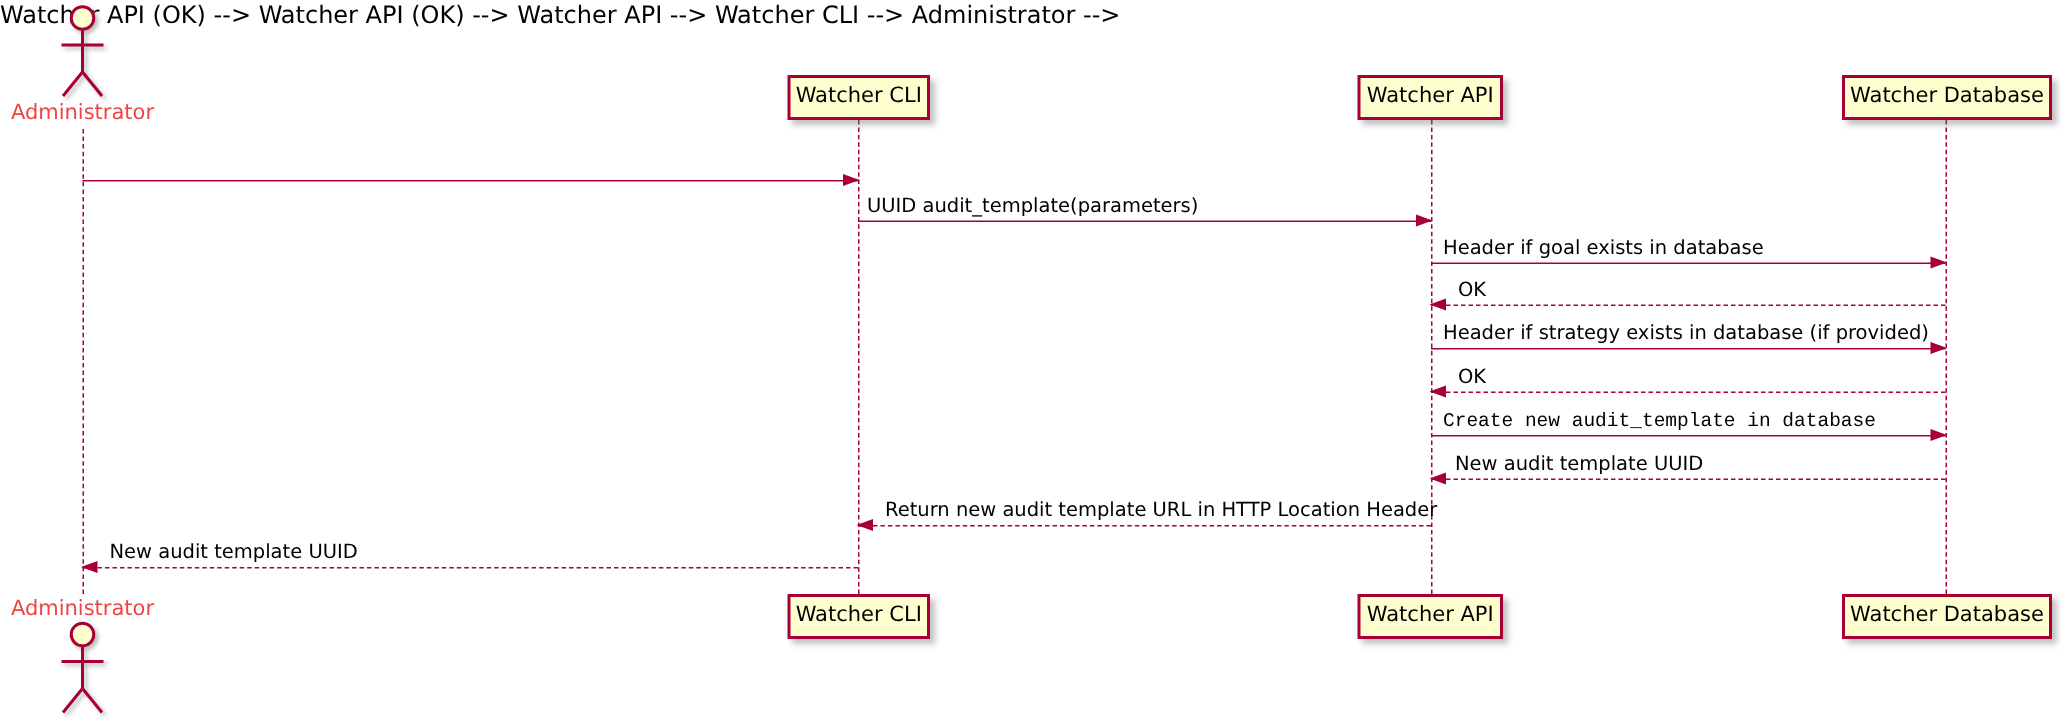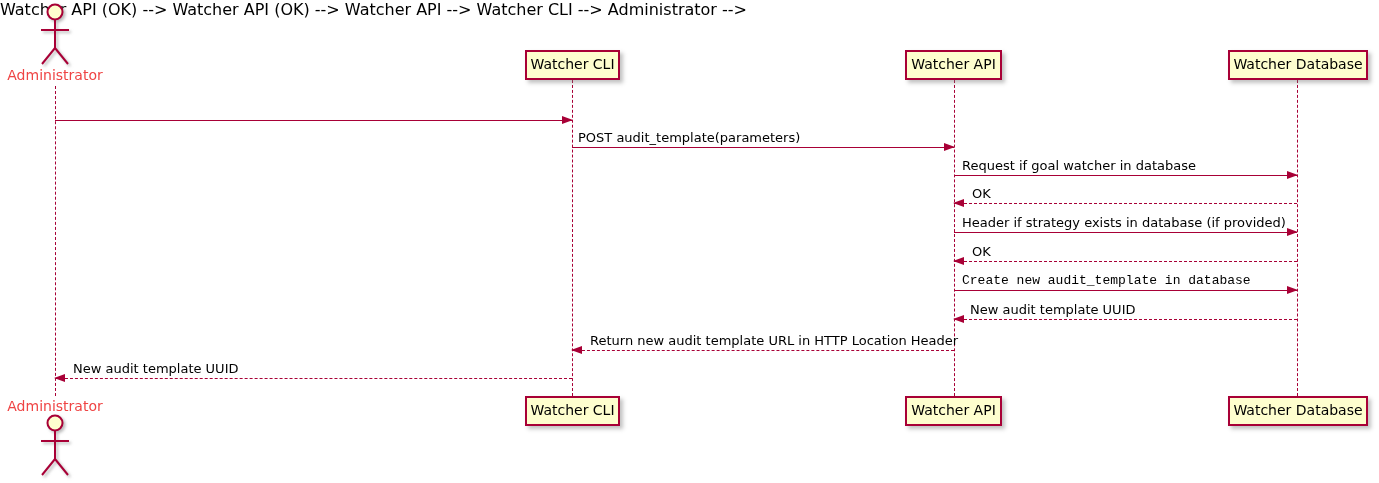--- a/index.html
+++ b/index.html
@@ -64,27 +64,27 @@
   <div class="pbox" style="left:525px;  top:396px; width:95px;">Watcher CLI</div>
   <div class="pbox" style="left:905px;  top:396px; width:97px;">Watcher API</div>
   <div class="pbox" style="left:1228px; top:396px; width:140px;">Watcher Database</div>
 
   
   <div class="msg-line solid" style="left:55px; top:120px; width:517px;">
       <span class="head r"></span>
     </div>
 
   
-  <div class="msg-label" style="left:578px; top:130px;">POST audit_template(parameters)</div>
+  <div class="msg-label" style="left:578px; top:130px;">UUID audit_template(parameters)</div>
   <div class="msg-line solid" style="left:572px; top:147px; width:382px;">
       <span class="head r"></span>
     </div>
 
   
-  <div class="msg-label" style="left:962px; top:158px;">Request if goal watcher in database</div>
+  <div class="msg-label" style="left:962px; top:158px;">Header if goal exists in database</div>
   <div class="msg-line solid" style="left:954px; top:175px; width:343px;">
       <span class="head r"></span>
     </div>
 
    Watcher API (OK) --&gt;
   <div class="msg-label" style="left:972px; top:186px;">OK</div>
   <div class="msg-line dashed" style="left:954px; top:203px; width:343px;">
       <span class="head l"></span>
     </div>
 

